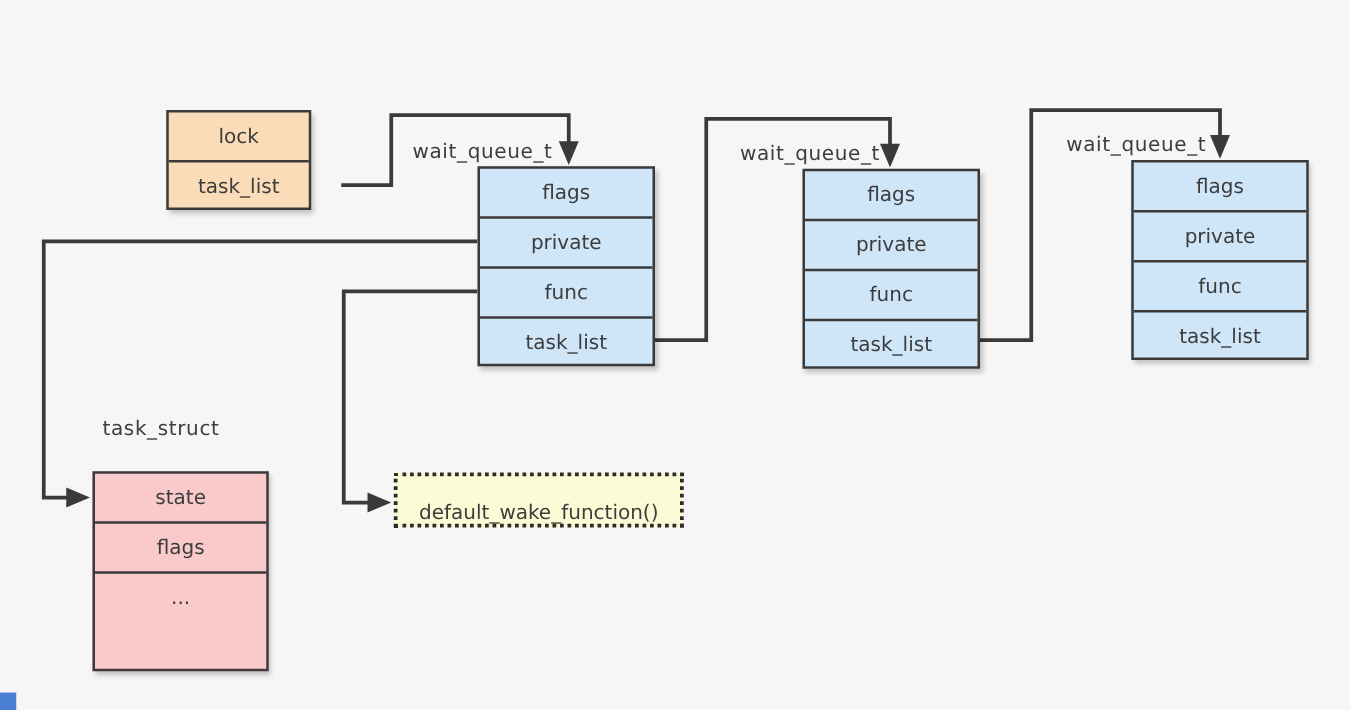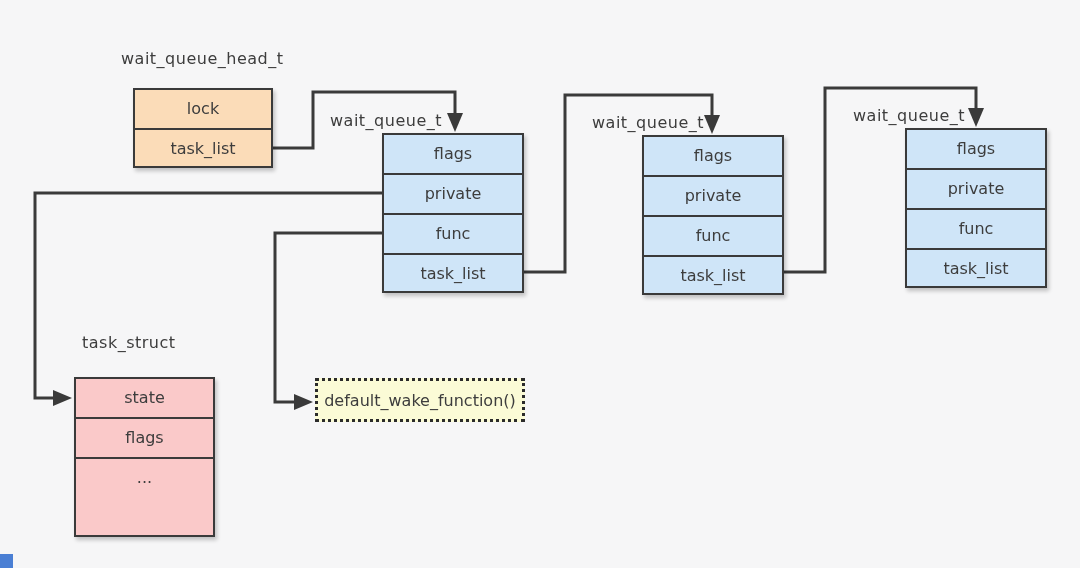--- a/index.html
+++ b/index.html
@@ -38,25 +38,25 @@
   .task-fill{background:#fac9c9;}
   .node-label{
     position:absolute;
     font-size:16px;
     white-space:nowrap;
     letter-spacing:0.5px;
   }
   .func-box{
     position:absolute;
     left:315px;top:378px;
-    width:210px;height:44px;
+    width:232px;height:44px;
     background:#fbfbd6;
     border:3px dotted #2b2b2b;
     box-sizing:border-box;
-    display:flex;align-items:center;justify-content:center;
+    display:flex;align-items:flex-end;justify-content:center;
     font-size:16px;
     white-space:nowrap;
   }
   .corner-square{
     position:absolute;
     left:0;top:554px;
     width:13px;height:14px;
     background:#4a7fd4;
   }
 </style>
@@ -75,22 +75,21 @@
     </g>
     <g fill="#3a3a3a" stroke="none">
       <polygon points="455,132 447,113 463,113"></polygon>
       <polygon points="712,134 704,115 720,115"></polygon>
       <polygon points="976,127 968,108 984,108"></polygon>
       <polygon points="72,398 53,390 53,406"></polygon>
       <polygon points="313,402 294,394 294,410"></polygon>
     </g>
   </svg>
 
-  <div class="node-label" style="left:121px;top:49px;">wait_queue_head_t</div>
-  <div class="node head-fill" style="left:133px;top:88px;width:140px;height:80px;">
+  <div class="node head-fill" style="left:133px;top:88px;width:116px;height:80px;">
     <div class="row">lock</div>
     <div class="row">task_list</div>
   </div>
 
   <div class="node-label" style="left:330px;top:111px;">wait_queue_t</div>
   <div class="node queue-fill" style="left:382px;top:133px;width:142px;height:160px;">
     <div class="row">flags</div>
     <div class="row">private</div>
     <div class="row">func</div>
     <div class="row">task_list</div>

